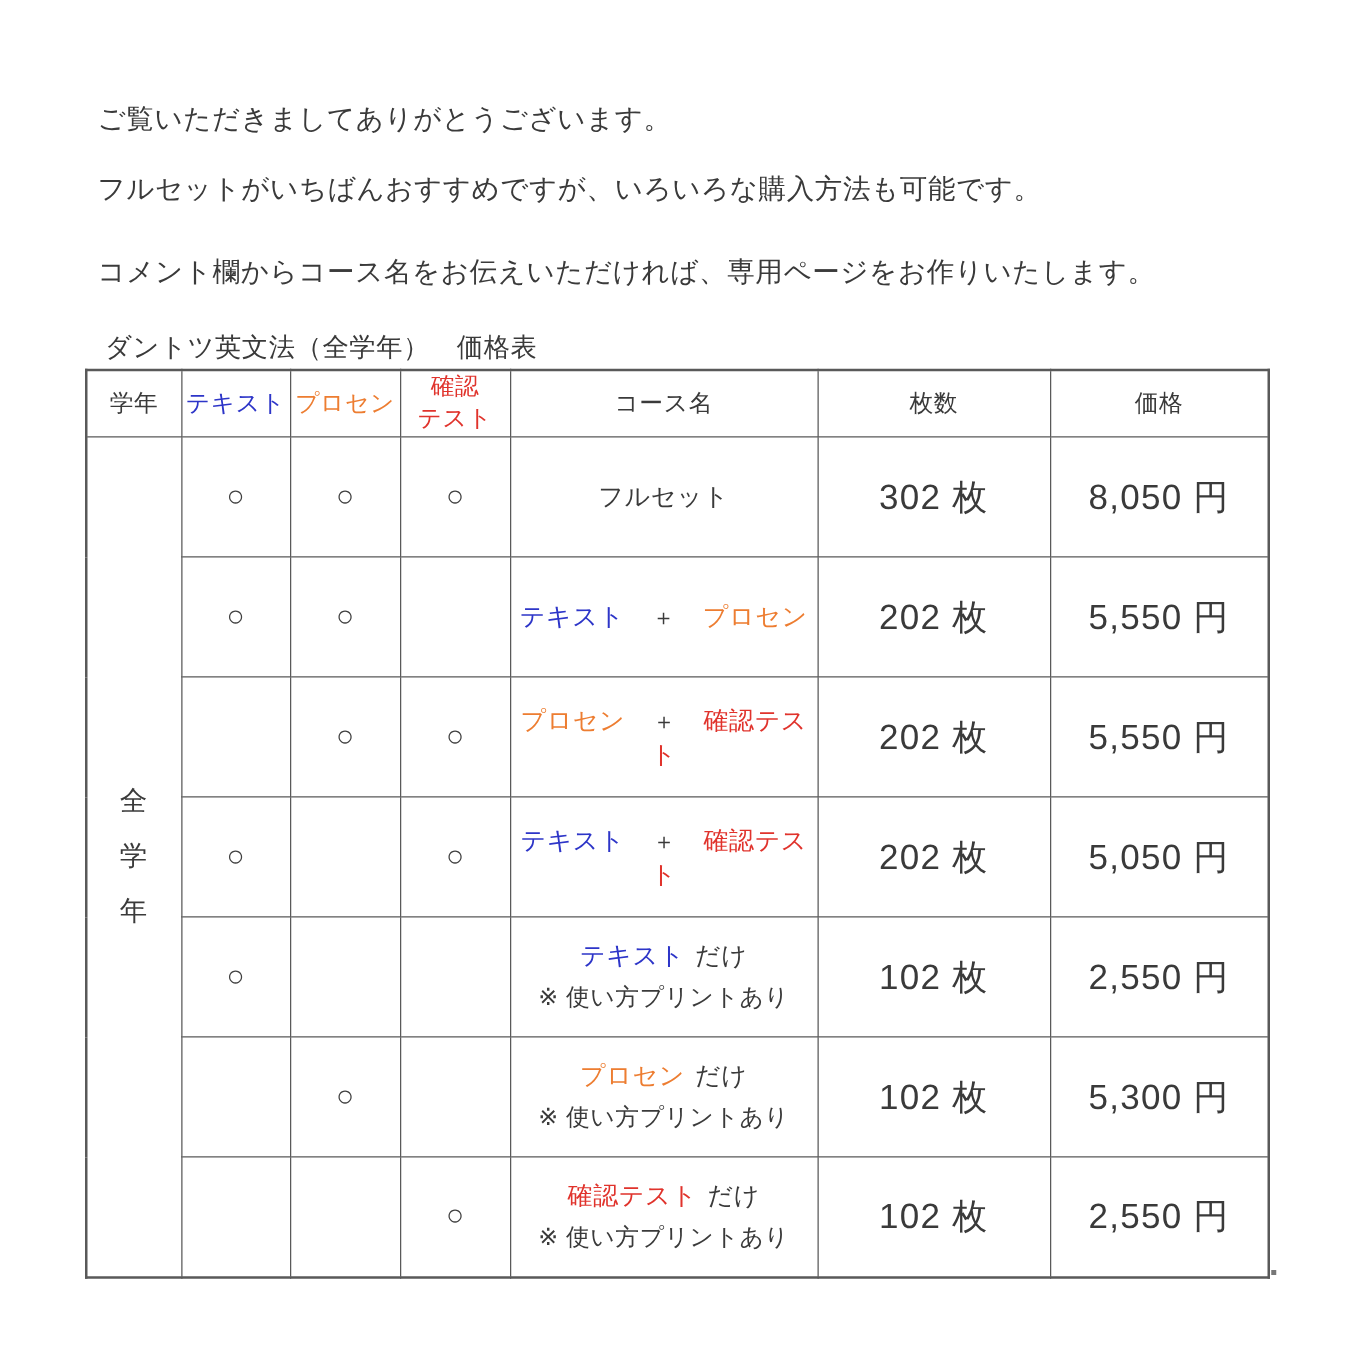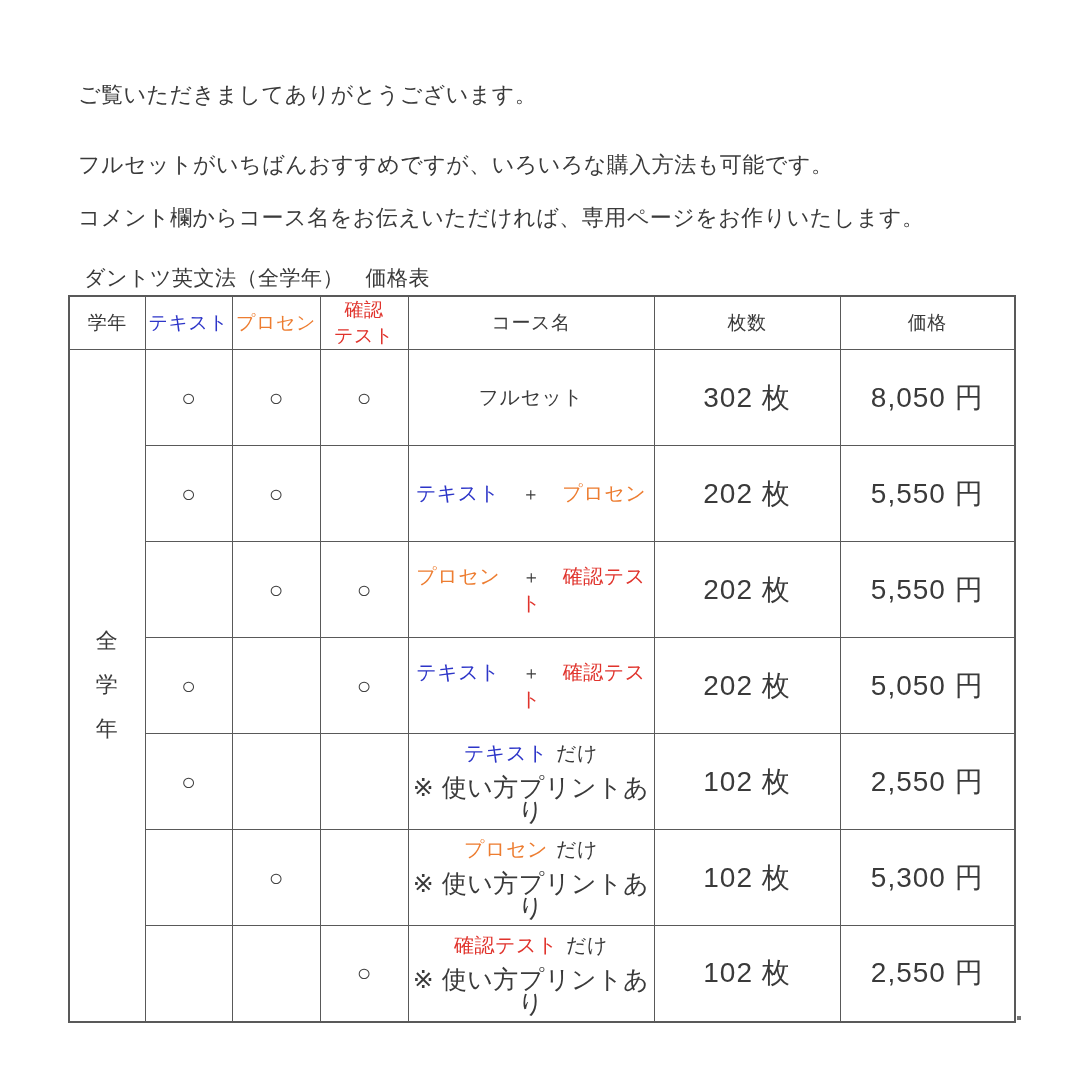--- a/index.html
+++ b/index.html
@@ -17,21 +17,21 @@
   .intro {
     position: absolute;
     left: 78px;
     font-size: 22px;
     line-height: 26px;
     letter-spacing: 0.5px;
     color: var(--text, #3a3a3a);
     white-space: nowrap;
   }
   .intro-1 { top: 60px; }
-  .intro-2 { top: 130px; }
+  .intro-2 { top: 116px; }
   .intro-3 { top: 183px; }
 
   .doc-title {
     position: absolute;
     left: 84px;
     top: 243px;
     font-size: 21px;
     letter-spacing: 0.5px;
     color: var(--text, #3a3a3a);
     white-space: nowrap;
@@ -82,21 +82,21 @@
   .course-line { line-height: 26px; }
   .plus {
     display: inline-block;
     margin: 0 22px;
     font-size: 18px;
     color: #3a3a3a;
   }
   .suffix { margin-left: 8px; color: #3a3a3a; text-align: right; }
   .note-line {
     margin-top: 9px;
-    font-size: 25px;
+    font-size: 19px;
     line-height: 24px;
     color: #3a3a3a;
     letter-spacing: 0.5px;
   }
 
   .num-cell { font-size: 28px; letter-spacing: 1px; }
 
   .artifact-dot {
     position: absolute;
     left: 1017px;

